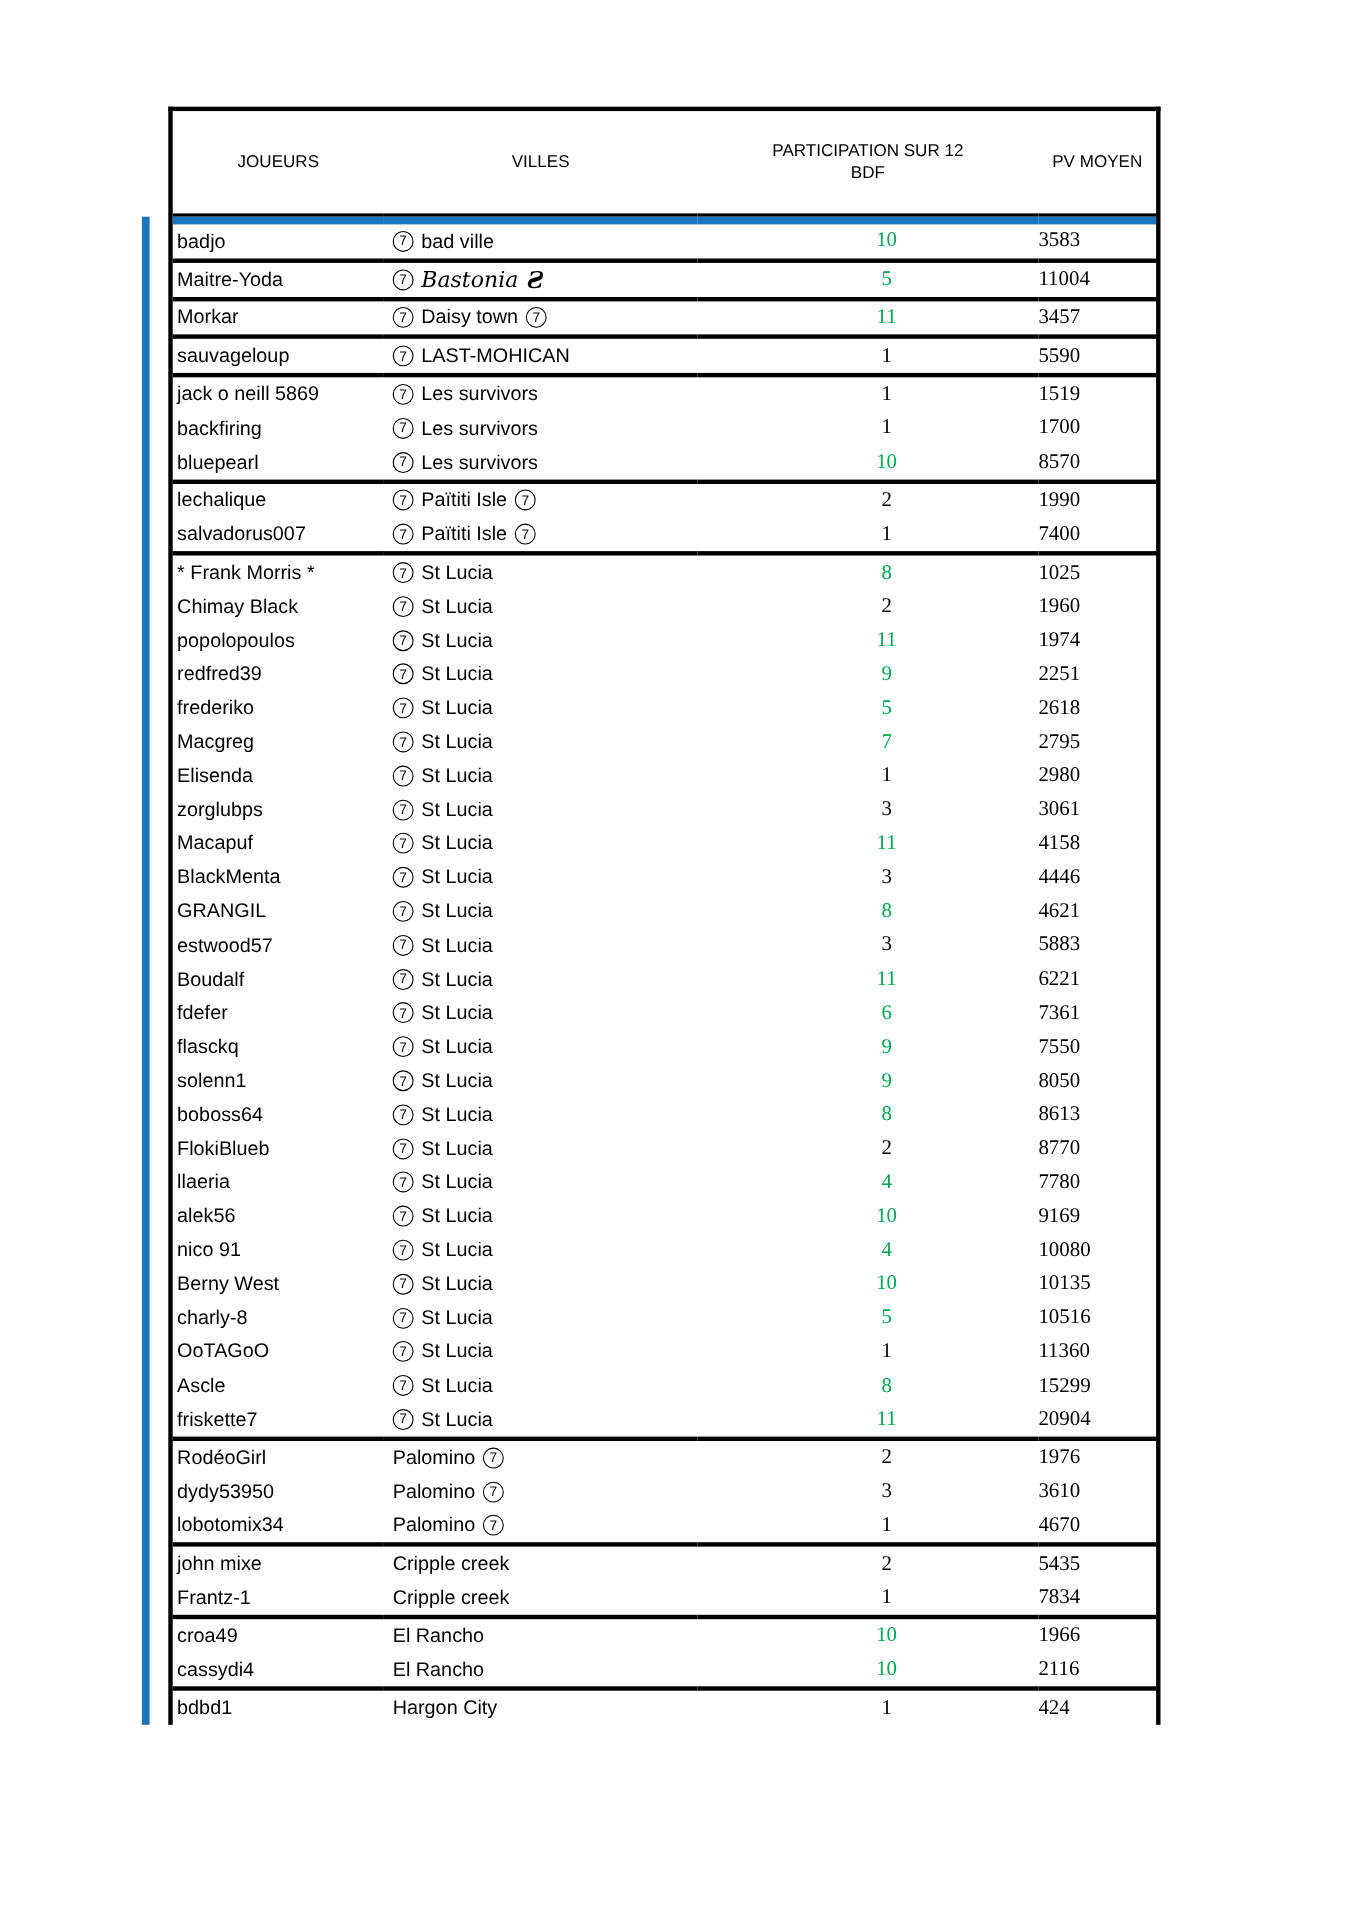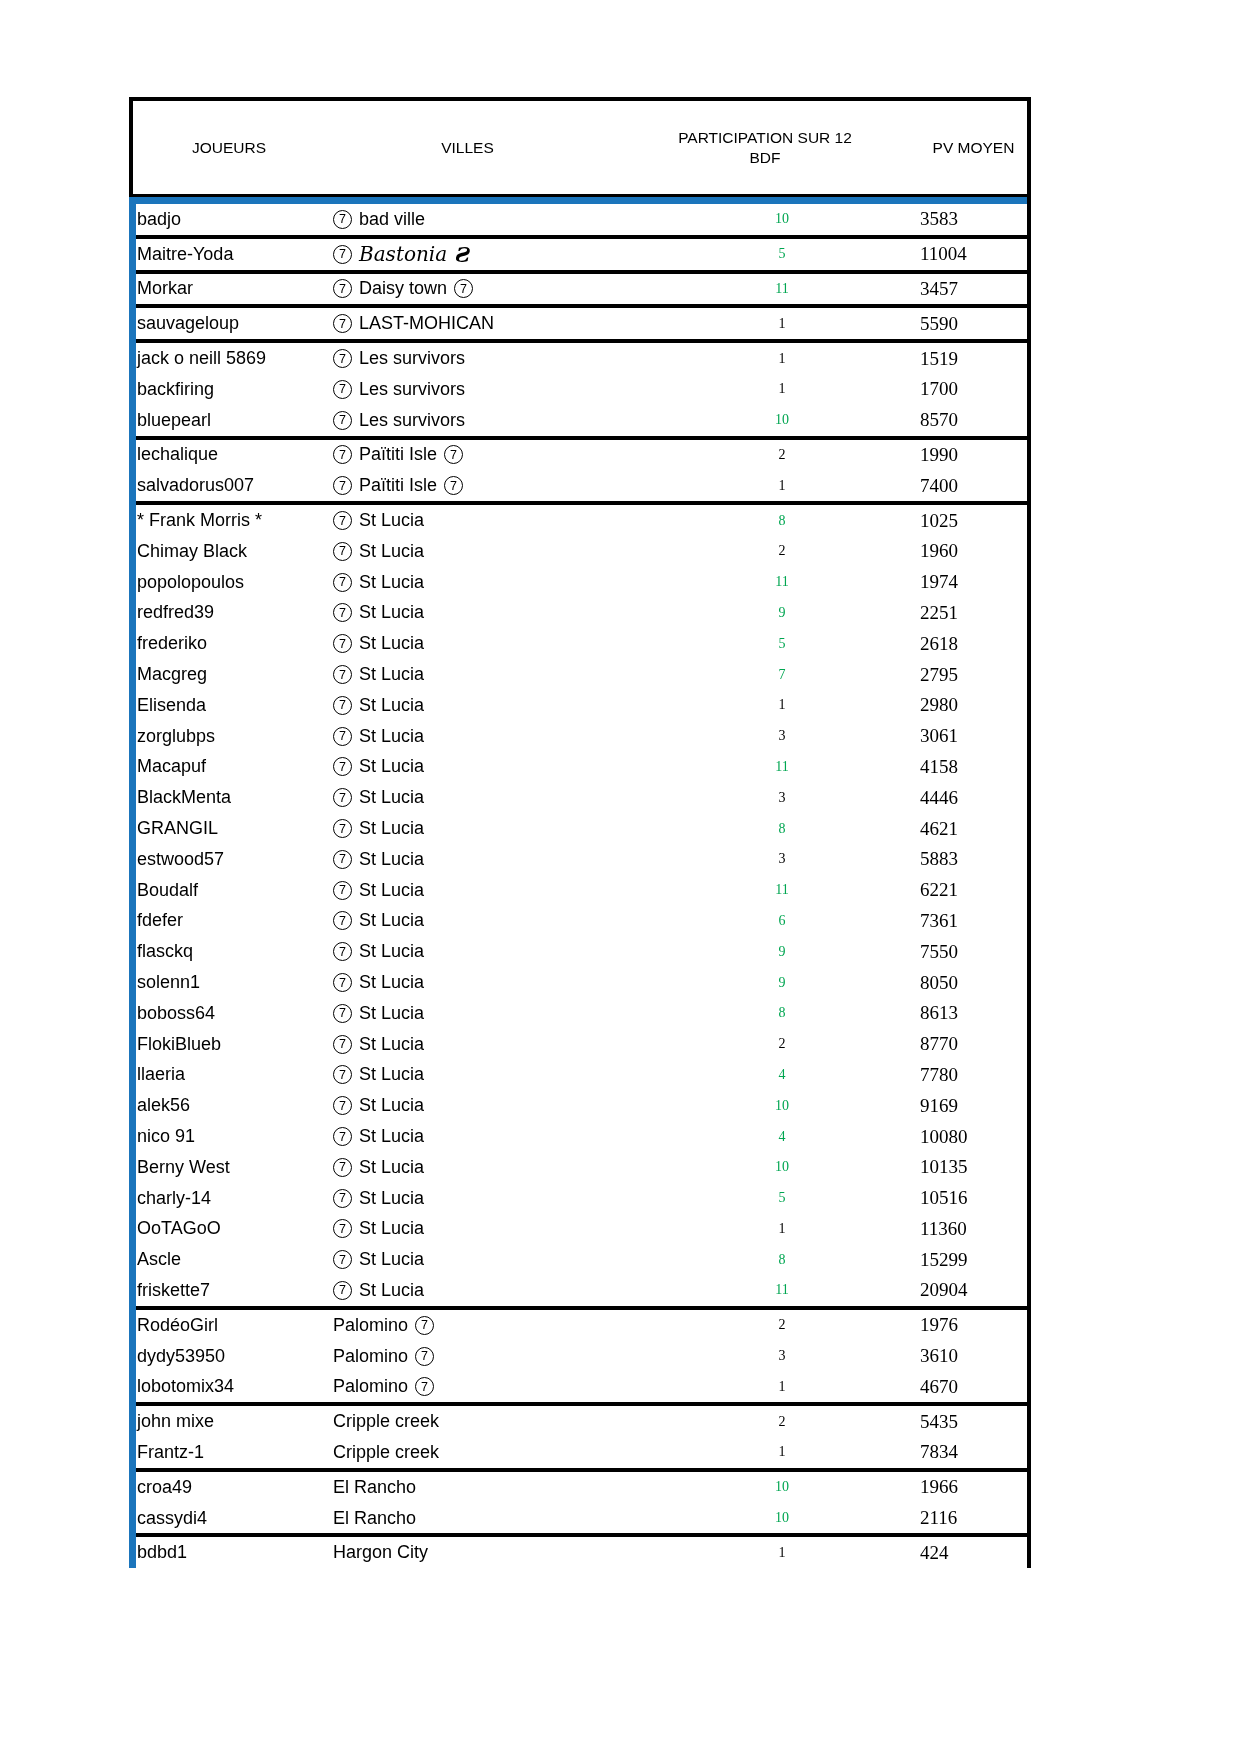--- a/index.html
+++ b/index.html
@@ -1,37 +1,37 @@
 <!DOCTYPE html>
 <html style="--accent-blue: #1B75BC; --value-green: #00A651;"><head>
 <meta charset="utf-8">
 <style>
   html,body{margin:0;padding:0;background:#ffffff;}
   body{width:1241px;min-height:1754px;font-family:"Liberation Sans",sans-serif;color:#000;}
-  .sheet-wrap{position:relative;margin:97px 0 0 129px;width:960px;}
+  .sheet-wrap{position:relative;margin:97px 0 0 129px;width:960px;padding-left:24px;}
   table.grid{border-collapse:separate;border-spacing:0;table-layout:fixed;
     border:4px solid #000;border-bottom:none;width:902px;box-sizing:border-box;}
   col.c1{width:192px}col.c2{width:285px}col.c3{width:310px}col.c4{width:107px}
   thead th{height:93px;vertical-align:middle;text-align:center;font-weight:400;
     font-size:15.5px;border-bottom:3px solid #000;padding:0;}
   thead th .hwrap{display:inline-block;max-width:205px;line-height:1.25;}
   tbody td{height:30.8px;padding:0;vertical-align:middle;overflow:hidden;white-space:nowrap;}
   tbody tr.first td{border-top:7px solid var(--accent-blue,#1B75BC);margin-left:16px;}
   tbody tr.group td{border-top:4px solid #000;}
   td.c-player{padding-left:4px;font-size:18px;}
   td.c-ville .vflex{display:flex;align-items:center;padding-left:8px;}
   .vname{font-size:18px;}
   .vname.script{font-family:"DejaVu Serif",serif;font-style:italic;font-size:20px;text-align:right;}
   .glyph{font-family:"DejaVu Serif",serif;font-style:italic;font-size:21px;margin-left:8px;font-weight:600;}
   .circle7{display:inline-flex;align-items:center;justify-content:center;flex:none;
     width:19px;height:19px;box-sizing:border-box;border:1.6px solid #000;border-radius:50%;
     font-size:12.5px;font-family:"Liberation Sans",sans-serif;}
   .circle7.before{margin-right:7px;}
   .circle7.after{margin-left:7px;}
-  td.c-part{text-align:center;font-family:"Liberation Serif",serif;font-size:14px;padding-left:34px;}
+  td.c-part{text-align:center;font-family:"Liberation Serif",serif;font-size:19px;padding-left:34px;}
   td.c-part.green{color:var(--value-green,#00A651);}
   td.c-pv{text-align:left;font-family:"Liberation Serif",serif;font-size:19px;padding-right:14px;}
   .blue-bar{position:absolute;left:0;top:100px;bottom:0;width:7px;
     background:var(--accent-blue,#1B75BC);z-index:5;}
 </style>
 </head>
 <body>
 
 <div class="sheet-wrap">
   <div class="blue-bar"></div>
@@ -421,21 +421,21 @@
       <span class="vflex">
         <span class="circle7 before">7</span>
         <span class="vname">St Lucia</span>
 
       </span>
     </td>
     <td class="c-part green">10</td>
     <td class="c-pv">10135</td>
   </tr>
         <tr>
-    <td class="c-player"><span class="pname">charly-14</span></td>
+    <td class="c-player"><span class="pname">charly-8</span></td>
     <td class="c-ville">
       <span class="vflex">
         <span class="circle7 before">7</span>
         <span class="vname">St Lucia</span>
 
       </span>
     </td>
     <td class="c-part green">5</td>
     <td class="c-pv">10516</td>
   </tr>

